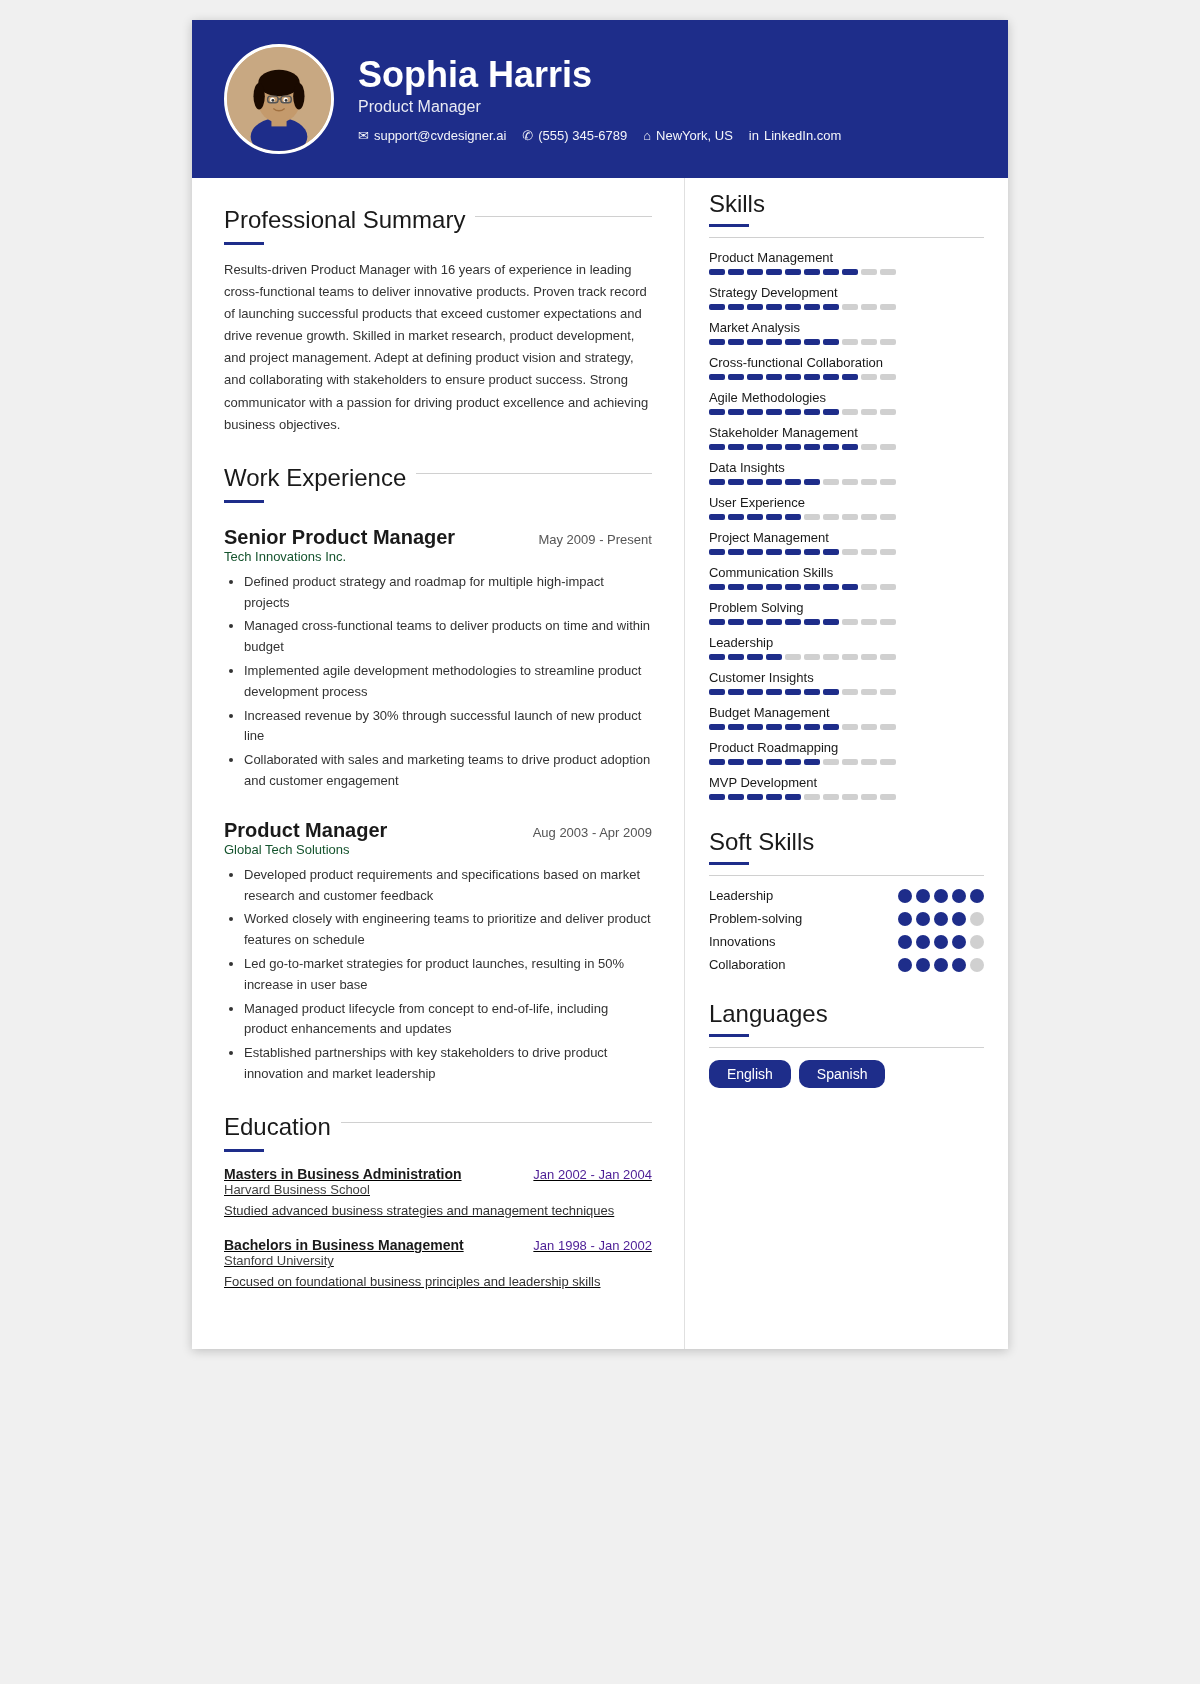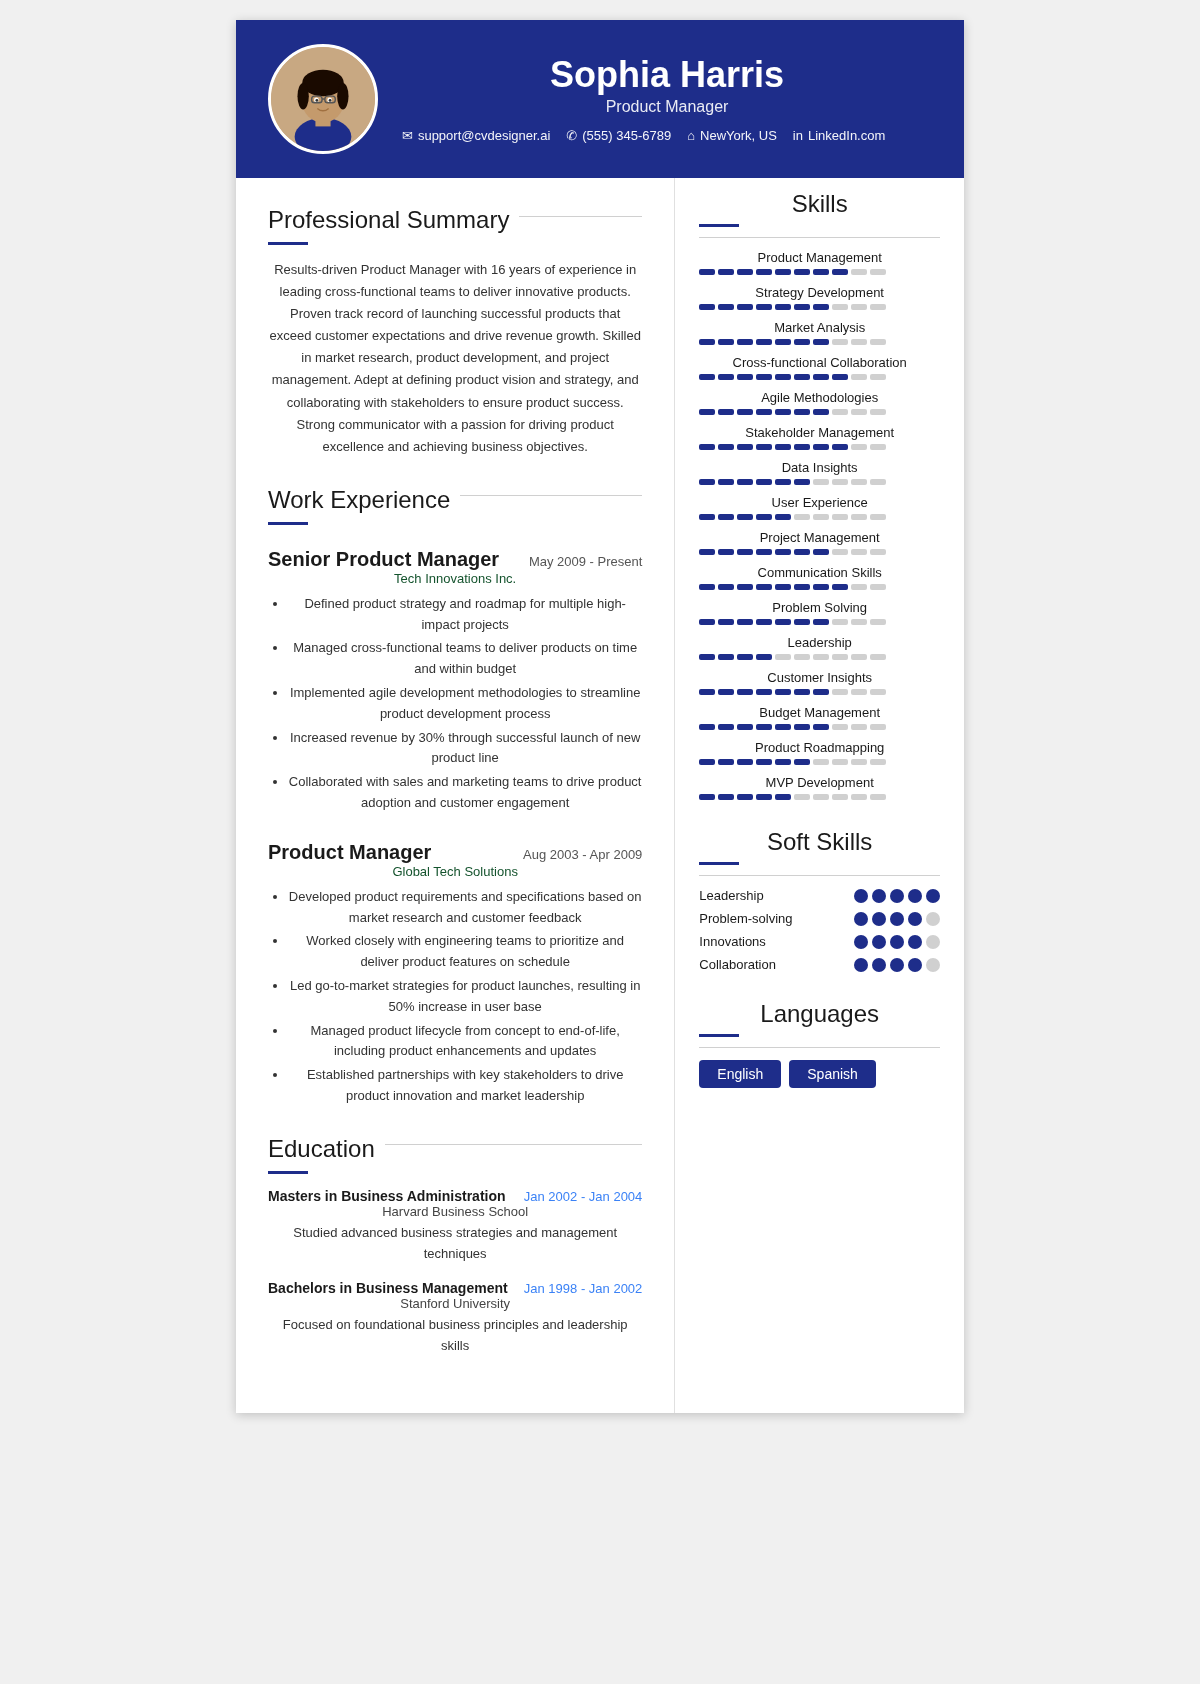--- a/index.html
+++ b/index.html
@@ -6,24 +6,23 @@
     body {
       font-family: Arial, sans-serif;
       background: #f0f0f0;
       display: flex;
       justify-content: center;
       align-items: flex-start;
       min-height: 100vh;
       padding: 20px;
     }
     .resume {
-      width: 728px;
+      width: 816px;
       background: #fff;
       box-shadow: 0 2px 10px rgba(0,0,0,0.2);
-      text-align: center;
     }
     
     .header {
       background: #1e2d8a;
       color: #fff;
       display: flex;
       align-items: center;
       padding: 24px 32px;
       gap: 24px;
     }
@@ -149,34 +148,35 @@
     }
     .job-bullets li {
       font-size: 13px;
       color: #333;
       line-height: 1.6;
       margin-bottom: 3px;
     }
     
     .edu-item {
       margin-bottom: 16px;
+      text-decoration: underline;
     }
     .edu-header {
       display: flex;
       justify-content: space-between;
       align-items: baseline;
     }
     .edu-degree {
       font-size: 14px;
       font-weight: bold;
       color: #1a1a1a;
     }
     .edu-date {
       font-size: 13px;
-      color: #3b82f6;
+      color: #4c1d95;
       white-space: nowrap;
     }
     .edu-school {
       font-size: 13px;
       color: #444;
       margin-bottom: 4px;
     }
     .edu-desc {
       font-size: 13px;
       color: #333;
@@ -229,21 +229,21 @@
     .language-tags {
       display: flex;
       gap: 8px;
       flex-wrap: wrap;
       margin-top: 6px;
     }
     .lang-tag {
       background: #1e2d8a;
       color: #fff;
       padding: 6px 18px;
-      border-radius: 4px;
+      border-radius: 10px;
       font-size: 14px;
       font-weight: 500;
     }
     .right-section-divider {
       height: 3px;
       background: #1e2d8a;
       width: 40px;
       margin-bottom: 10px;
     }
     .right-section-line {

